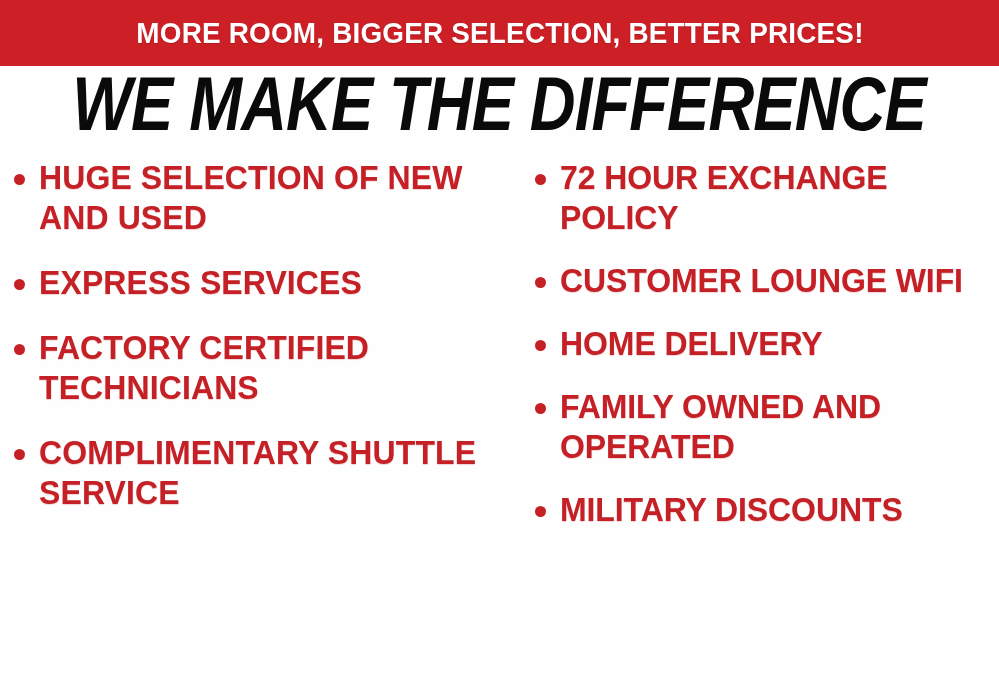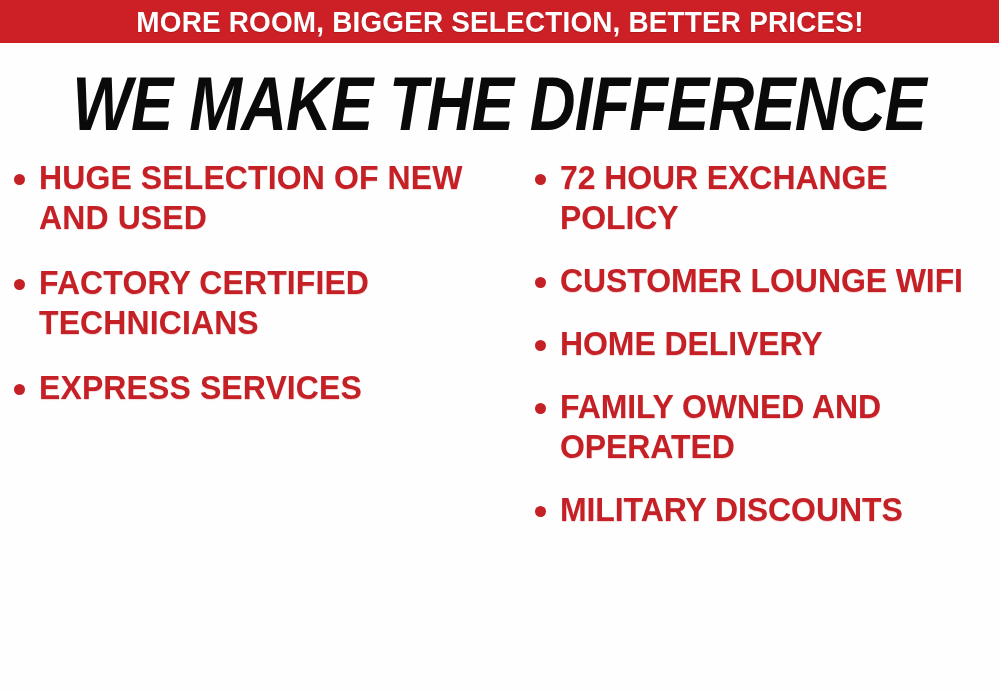--- a/index.html
+++ b/index.html
@@ -22,21 +22,21 @@
     background: #fefefe;
     box-sizing: border-box;
   }
 
   
   .banner {
     position: absolute;
     top: 0;
     left: 0;
     width: 999px;
-    height: 43px;
+    height: 66px;
     background: #cc2026;
     display: flex;
     align-items: center;
     justify-content: center;
     overflow: hidden;
   }
   .banner-text {
     color: #ffffff;
     font-family: "Liberation Sans", sans-serif;
     font-weight: bold;
@@ -151,29 +151,33 @@
 
     <div class="col col-left">
 
       <div class="bullet">
         <span class="dot"></span>
         <span class="bullet-label">HUGE SELECTION OF NEW AND USED</span>
       </div>
 
       <div class="bullet">
         <span class="dot"></span>
+        <span class="bullet-label">EXPRESS SERVICES</span>
+      </div>
+
+      <div class="bullet">
+        <span class="dot"></span>
         <span class="bullet-label">FACTORY CERTIFIED TECHNICIANS</span>
       </div>
 
-      <div class="bullet">
-        <span class="dot"></span>
-        <span class="bullet-label">EXPRESS SERVICES</span>
-      </div>
-
-
+
+      <div class="bullet">
+        <span class="dot"></span>
+        <span class="bullet-label">COMPLIMENTARY SHUTTLE SERVICE</span>
+      </div>
 
     </div>
 
     <div class="col col-right">
 
       <div class="bullet">
         <span class="dot"></span>
         <span class="bullet-label">72 HOUR EXCHANGE POLICY</span>
       </div>
 

